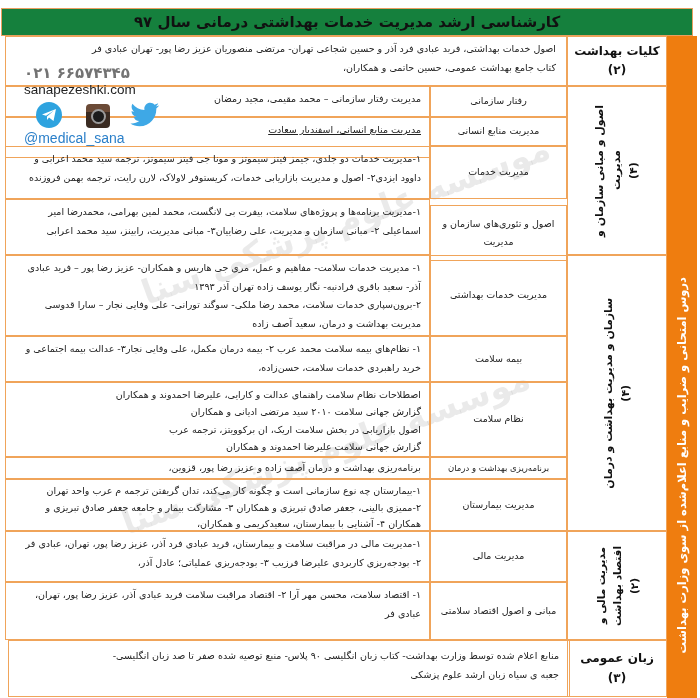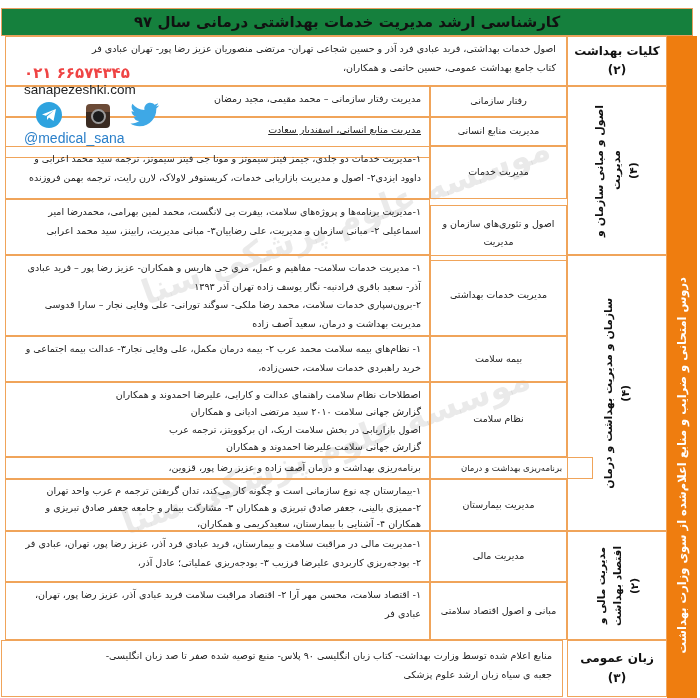--- a/index.html
+++ b/index.html
@@ -54,21 +54,21 @@
 
   .watermark {
     position: absolute; color: rgba(160,160,160,0.22); font-size: 34px; font-weight: bold;
     direction: rtl; white-space: nowrap; pointer-events: none;
   }
 
   .contact {
     position: absolute; left: 10px; top: 60px; width: 150px; height: 90px;
     font-family: "Liberation Sans", sans-serif;
   }
-  .phone { position: absolute; left: 14px; top: 4px; font-size: 15px; letter-spacing: 1px; color: #ef4444; font-family: "DejaVu Sans", sans-serif; font-weight: bold; }
+  .phone { position: absolute; left: 14px; top: 4px; font-size: 15px; letter-spacing: 1px; color: #737373; font-family: "DejaVu Sans", sans-serif; font-weight: bold; }
   .site { position: absolute; left: 14px; top: 22px; font-size: 13.5px; color: #222; }
   .icons { position: absolute; left: 14px; top: 42px; width: 110px; height: 28px; }
   .icon-telegram {
     position: absolute; left: 12px; top: 0px; width: 26px; height: 26px; border-radius: 50%;
     background: #2ea3df; display: flex; align-items: center; justify-content: center;
   }
   .icon-instagram {
     position: absolute; left: 62px; top: 2px; width: 24px; height: 24px; border-radius: 4px;
     background: linear-gradient(#6b4a36 0 35%, #3a2b22 35% 100%);
     display: flex; align-items: center; justify-content: center;
@@ -167,21 +167,21 @@
 <div class="cell sub" style="left:430px; top:382px; width:137px; height:75px;">
     <span>نظام سلامت</span>
   </div>
 <div class="cell src" style="left:5px; top:382px; width:425px; height:75px; line-height:1.82;">
   <div>اصطلاحات نظام سلامت راهنمای عدالت و کارایی، علیرضا احمدوند و همکاران</div>
   <div>گزارش جهانی سلامت ۲۰۱۰ سید مرتضی ادیانی و همکاران</div>
   <div>اصول بازاریابی در بخش سلامت اریک، ان برکوویتز، ترجمه عرب</div>
   <div>گزارش جهانی سلامت علیرضا احمدوند و همکاران</div>
 </div>
 
-<div class="cell sub" style="left:430px; top:457px; width:163px; height:22px; font-size:8.5px;">
+<div class="cell sub" style="left:430px; top:457px; width:137px; height:22px; font-size:8.5px;">
     <span>برنامه‌ریزی بهداشت و درمان</span>
   </div>
 <div class="cell src" style="left:5px; top:457px; width:425px; height:22px; padding-top:1px;">
   <div>برنامه‌ریزی بهداشت و درمان آصف زاده و عزیز رضا پور، قزوین،</div>
 </div>
 
 <div class="cell sub" style="left:430px; top:479px; width:137px; height:52px;">
     <span>مدیریت بیمارستان</span>
   </div>
 <div class="cell src" style="left:5px; top:479px; width:425px; height:52px; line-height:1.75;">
@@ -210,21 +210,21 @@
 <div class="cell src" style="left:5px; top:582px; width:425px; height:58px;">
   <div>۱- اقتصاد سلامت، محسن مهر آرا ۲- اقتصاد مراقبت سلامت فرید عبادی آذر، عزیز رضا پور، تهران، عبادی فر</div>
 </div>
 
 <div class="cell cat" style="left:567px; top:640px; width:100px; height:57px;">
   <div>
     <div>زبان عمومی</div>
     <div>(۳)</div>
   </div>
 </div>
-<div class="cell src" style="left:1px; top:640px; width:562px; height:57px; padding-right:10px; padding-top:6px;">
+<div class="cell src" style="left:8px; top:640px; width:562px; height:57px; padding-right:10px; padding-top:6px;">
   <div>منابع اعلام شده توسط وزارت بهداشت- کتاب  زبان انگلیسی ۹۰ پلاس- منبع توصیه شده صفر تا صد زبان انگلیسی-</div>
   <div>جعبه ی سیاه زبان ارشد علوم پزشکی</div>
 </div>
 
 <div class="contact">
   <div class="phone">۰۲۱  ۶۶۵۷۴۳۴۵</div>
   <div class="site">sanapezeshki.com</div>
   <div class="icons">
     <div class="icon-telegram">
       <svg width="16" height="14" viewBox="0 0 16 14">

